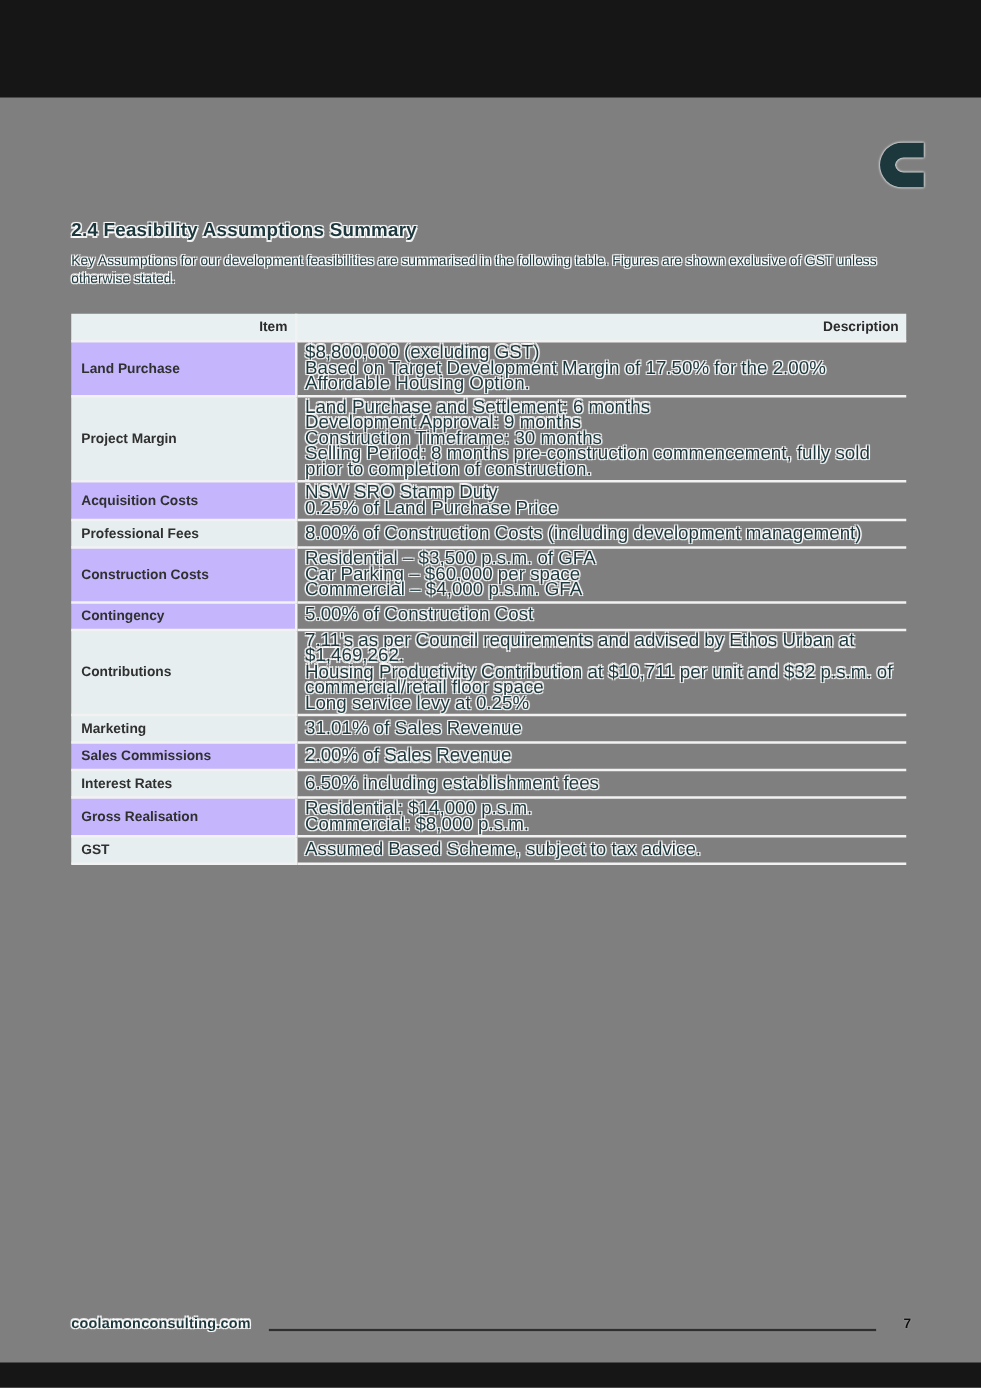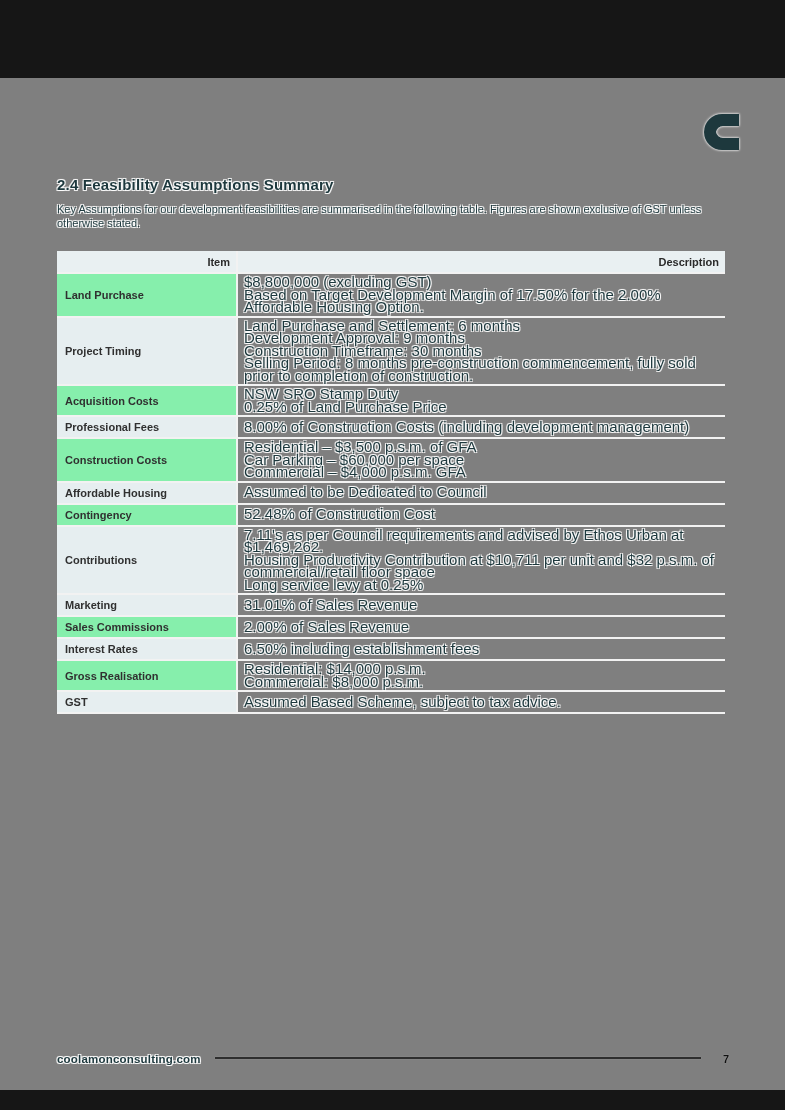--- a/index.html
+++ b/index.html
@@ -58,21 +58,21 @@
     color: #2b2b2b;
     text-align: right;
     font-size: 11px;
     padding: 5px 6px 4px 8px;
     border-bottom: 2px solid #f2f2f2;
   }
   .assumptions-table .hdr-item { width: 180px; border-right: 2px solid #f2f2f2; }
   .assumptions-table td { vertical-align: middle; }
   .item-cell {
     width: 180px;
-    background: #86efac;
+    background: #c4b5fd;
     color: #303030;
     font-weight: bold;
     padding: 4px 6px 4px 8px;
     border-right: 2px solid #f2f2f2;
   }
   tr.alt .item-cell { background: #e6eef0; }
   .desc-cell { padding: 2px 4px 2px 6px; }
   .desc-line {
     font-size: 15px;
     line-height: 12.5px;
@@ -83,21 +83,21 @@
       1px -1px 0 rgba(255,255,255,.8),
       -1px 1px 0 rgba(255,255,255,.8),
       0 0 2px rgba(255,255,255,.85);
   }
   .data-row { border-bottom: 2px solid #f2f2f2; }
   .footer {
     position: absolute;
     top: 975px; left: 57px;
     width: 672px;
     display: flex;
-    align-items: flex-start;
+    align-items: flex-end;
   }
   .footer-site {
     font-size: 11.5px;
     font-weight: bold;
     letter-spacing: .2px;
   }
   .footer-rule {
     flex: 1;
     height: 2px;
     background: #2e2e2e;
@@ -139,21 +139,21 @@
     <tbody>
   <tr class="data-row">
     <td class="item-cell">Land Purchase</td>
     <td class="desc-cell">
             <div class="desc-line">$8,800,000 (excluding GST)</div>
             <div class="desc-line">Based on Target Development Margin of 17.50% for the 2.00% Affordable Housing Option.</div>
           </td>
   </tr>
 
   <tr class="data-row alt">
-    <td class="item-cell">Project Timing</td>
+    <td class="item-cell">Project Margin</td>
     <td class="desc-cell">
             <div class="desc-line">Land Purchase and Settlement: 6 months</div>
             <div class="desc-line">Development Approval: 9 months</div>
             <div class="desc-line">Construction Timeframe: 30 months</div>
             <div class="desc-line">Selling Period: 8 months pre-construction commencement, fully sold prior to completion of construction.</div>
           </td>
   </tr>
 
   <tr class="data-row">
     <td class="item-cell">Acquisition Costs</td>
@@ -172,31 +172,25 @@
 
   <tr class="data-row">
     <td class="item-cell">Construction Costs</td>
     <td class="desc-cell">
             <div class="desc-line">Residential – $3,500 p.s.m. of GFA</div>
             <div class="desc-line">Car Parking – $60,000 per space</div>
             <div class="desc-line">Commercial – $4,000 p.s.m. GFA</div>
           </td>
   </tr>
 
-  <tr class="data-row alt">
-    <td class="item-cell">Affordable Housing</td>
-    <td class="desc-cell">
-            <div class="desc-line">Assumed to be Dedicated to Council</div>
-          </td>
-  </tr>
 
   <tr class="data-row">
     <td class="item-cell">Contingency</td>
     <td class="desc-cell">
-            <div class="desc-line">52.48% of Construction Cost</div>
+            <div class="desc-line">5.00% of Construction Cost</div>
           </td>
   </tr>
 
   <tr class="data-row alt">
     <td class="item-cell">Contributions</td>
     <td class="desc-cell">
             <div class="desc-line">7.11's as per Council requirements and advised by Ethos Urban at $1,469,262.</div>
             <div class="desc-line">Housing Productivity Contribution at $10,711 per unit and $32 p.s.m. of commercial/retail floor space</div>
             <div class="desc-line">Long service levy at 0.25%</div>
           </td>

